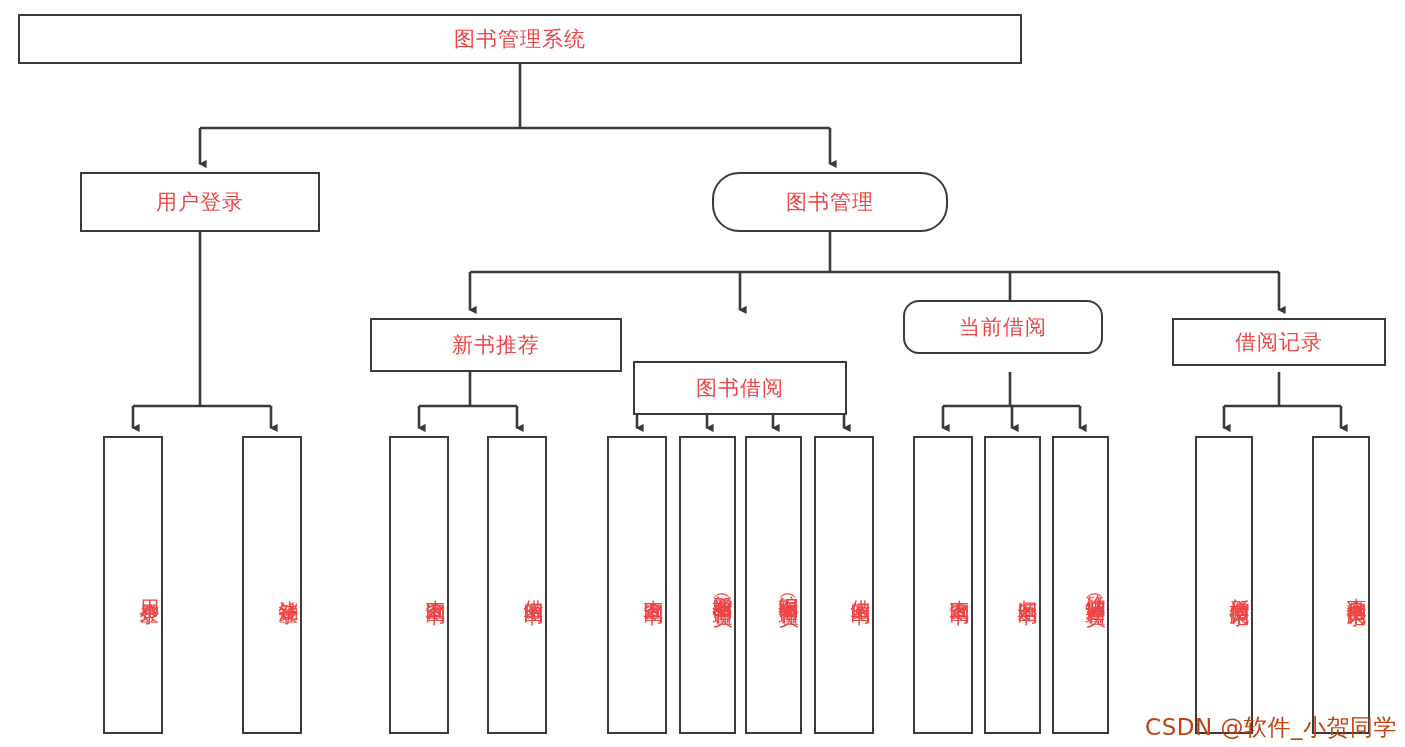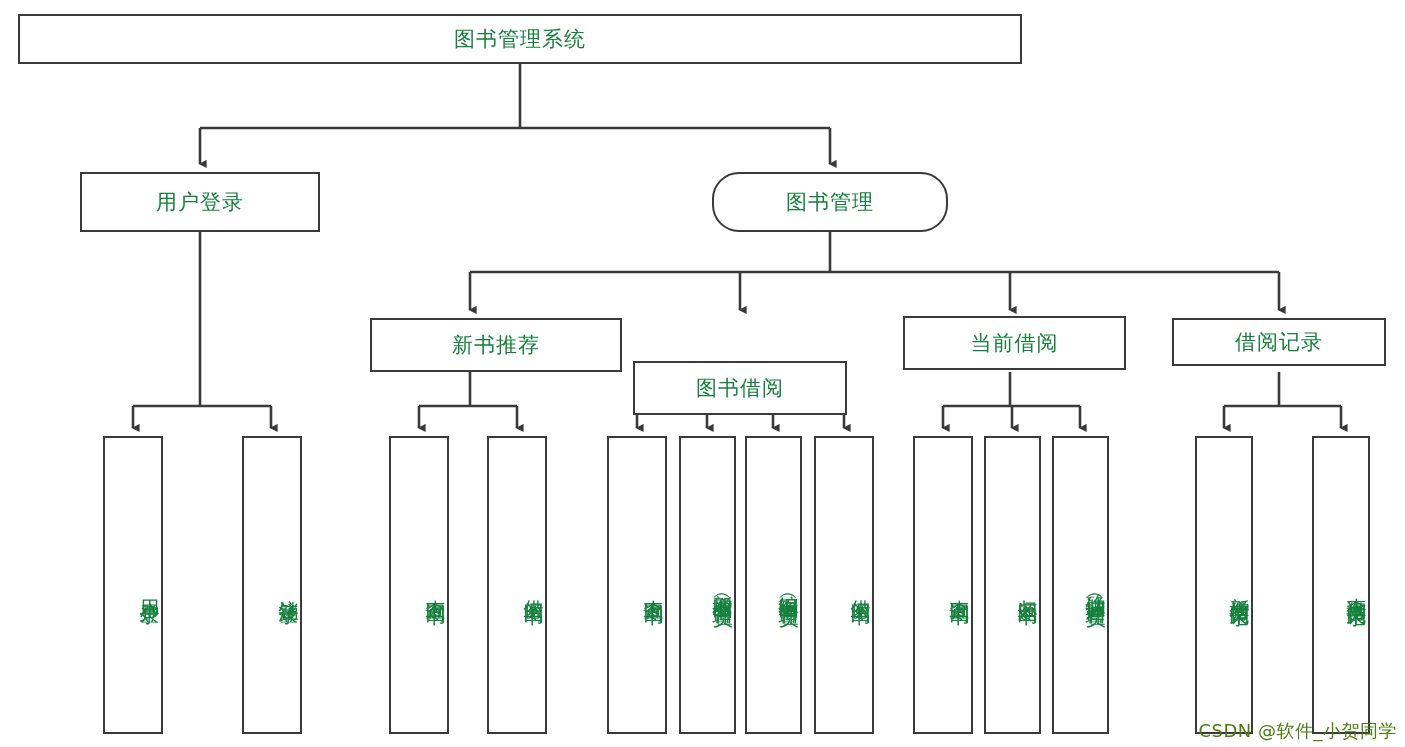--- a/index.html
+++ b/index.html
@@ -27,21 +27,21 @@
     pointer-events: none;
   }
   .node {
     position: absolute;
     box-sizing: border-box;
     background: #ffffff;
     border: 2px solid #3a3a3a;
     display: flex;
     align-items: center;
     justify-content: center;
-    color: #15803d;
+    color: #ef4444;
     z-index: 2;
   }
   .node.horizontal {
     writing-mode: horizontal-tb;
     font-size: 21px;
     letter-spacing: 1px;
   }
   .node.vertical {
     writing-mode: vertical-rl;
     text-orientation: upright;
@@ -53,22 +53,22 @@
   }
   .node-label {
     display: block;
     white-space: nowrap;
     line-height: 1.15;
   }
   .watermark {
     position: absolute;
     right: 8px;
     bottom: 4px;
-    font-size: 18px;
-    color: #4d7c0f;
+    font-size: 23px;
+    color: #c2410c;
     letter-spacing: 0.5px;
     z-index: 3;
     white-space: nowrap;
   }
 </style>
 </head>
 <body>
 
 <div id="diagram-canvas">
 
@@ -138,21 +138,21 @@
   </div>
 
   <div class="node horizontal" style="left:370px; top:318px; width:252px; height:54px;align-items:center;">
     <span class="node-label">新书推荐</span>
   </div>
 
   <div class="node horizontal" style="left:633px; top:318px; width:214px; height:54px;margin-top:43px;">
     <span class="node-label">图书借阅</span>
   </div>
 
-  <div class="node horizontal" style="left:903px; top:316px; width:223px; height:54px;">
+  <div class="node horizontal" style="left:903px; top:300px; width:200px; height:54px;border-radius:16px;">
     <span class="node-label">当前借阅</span>
   </div>
 
   <div class="node horizontal" style="left:1172px; top:318px; width:214px; height:48px;">
     <span class="node-label">借阅记录</span>
   </div>
 
   <div class="node vertical" style="left:103px; top:436px; width:60px; height:298px;">
     <span class="node-label">用户登录</span>
   </div>

